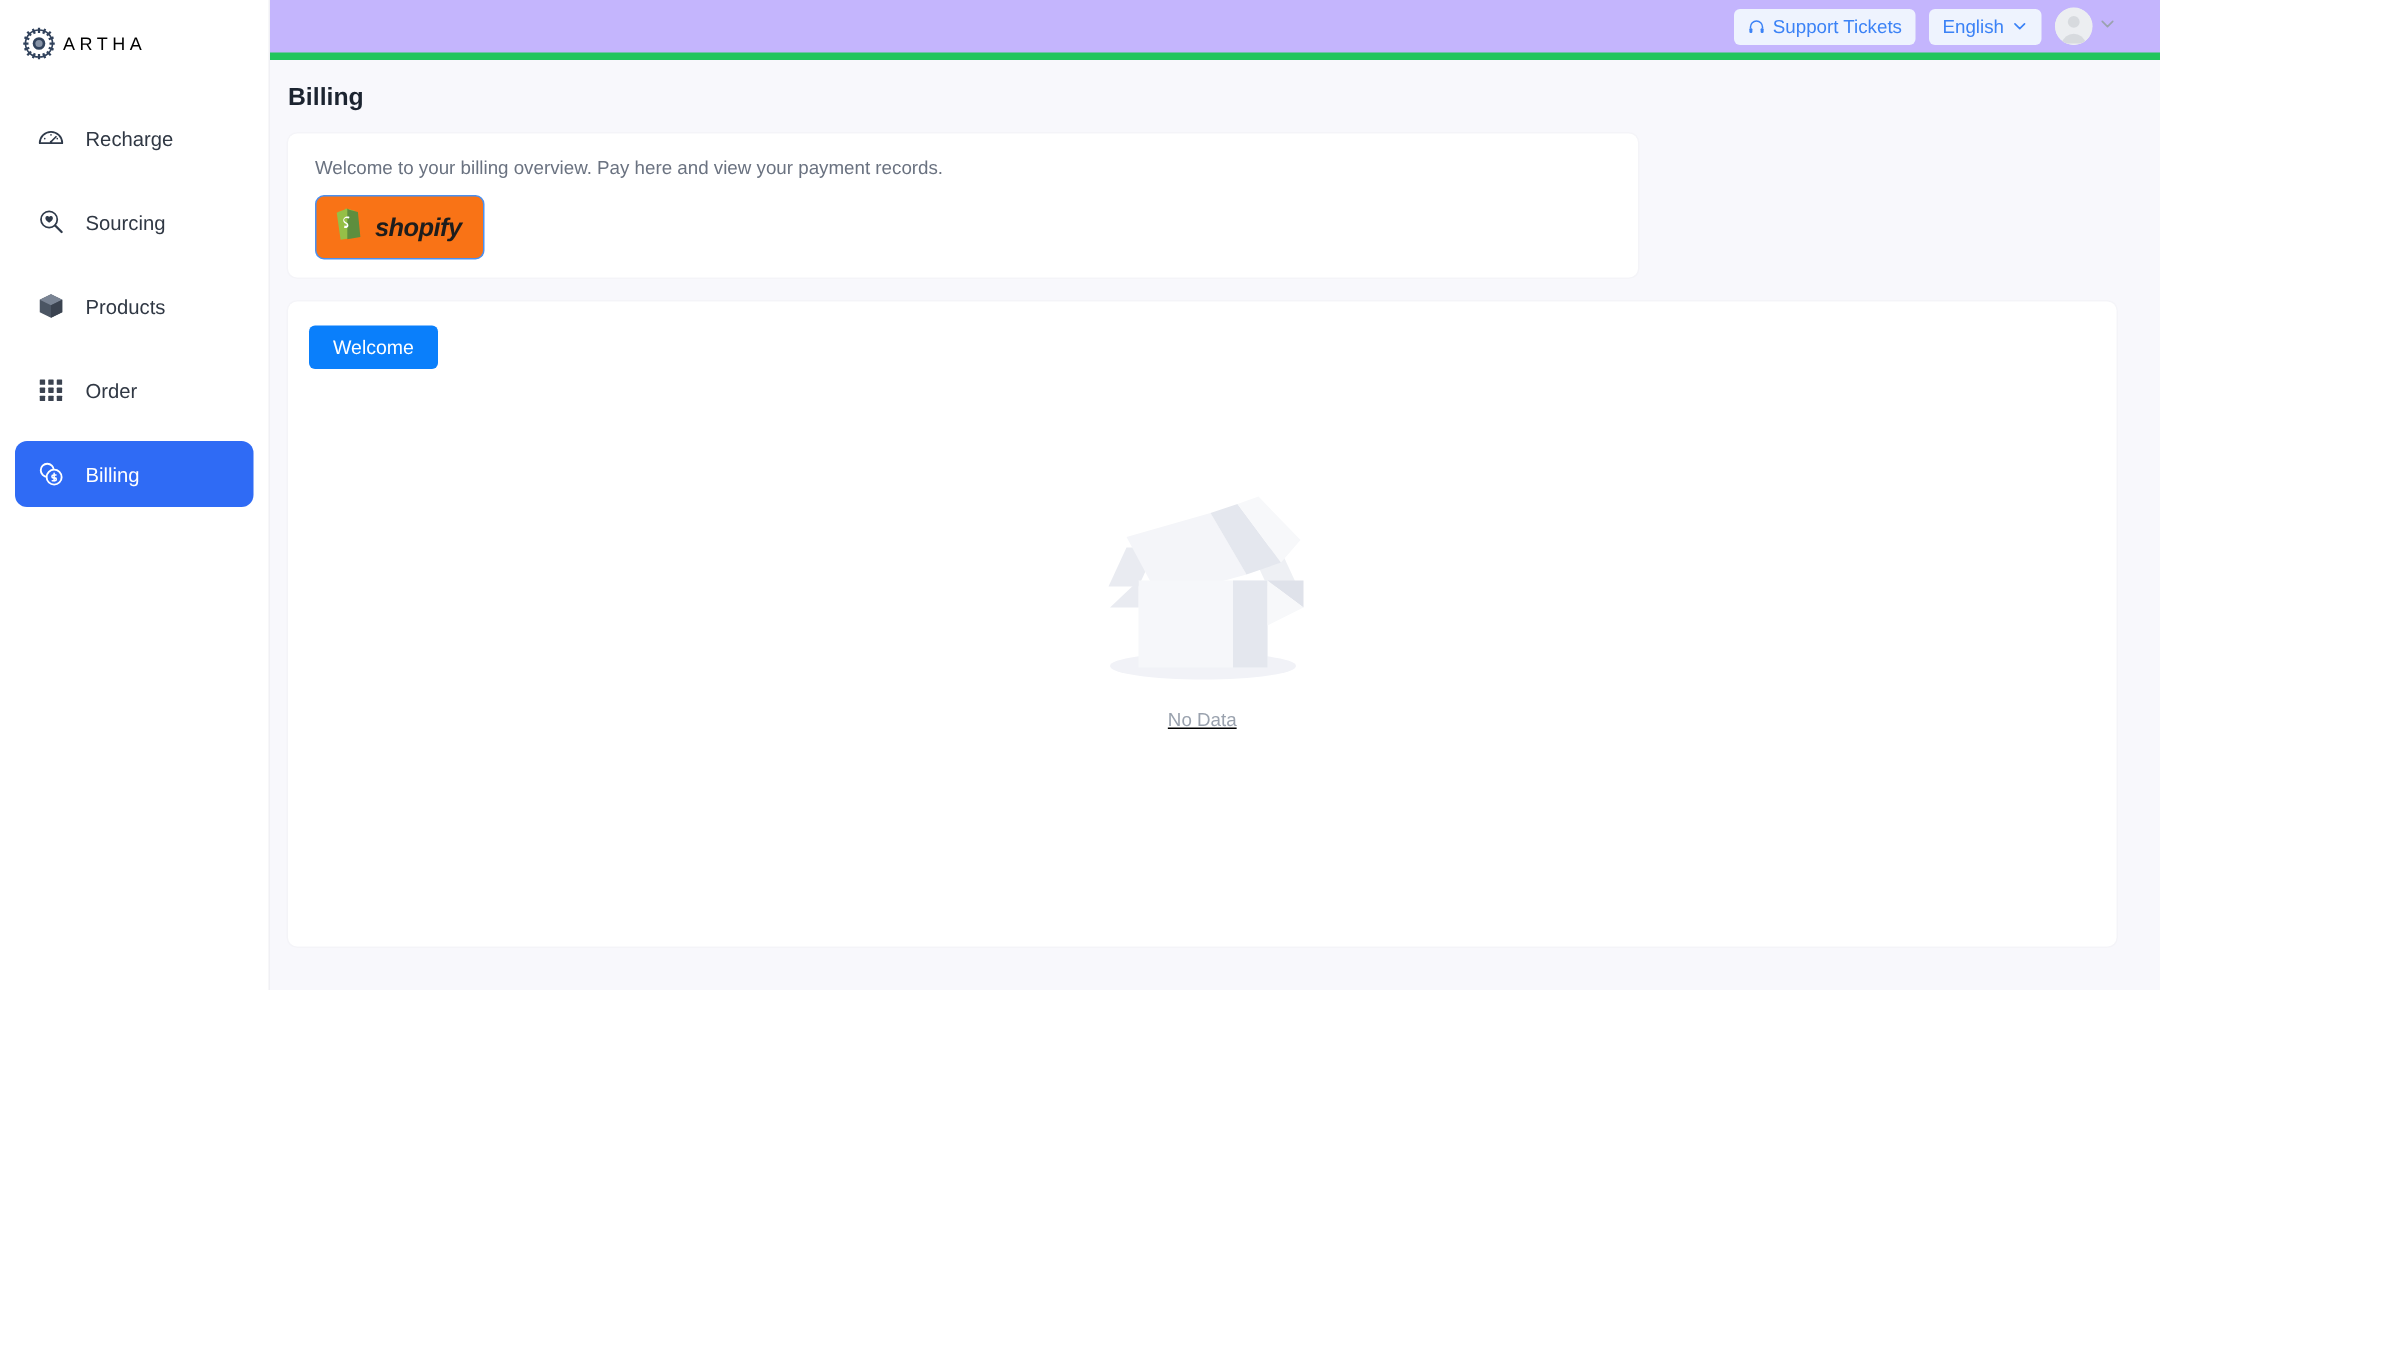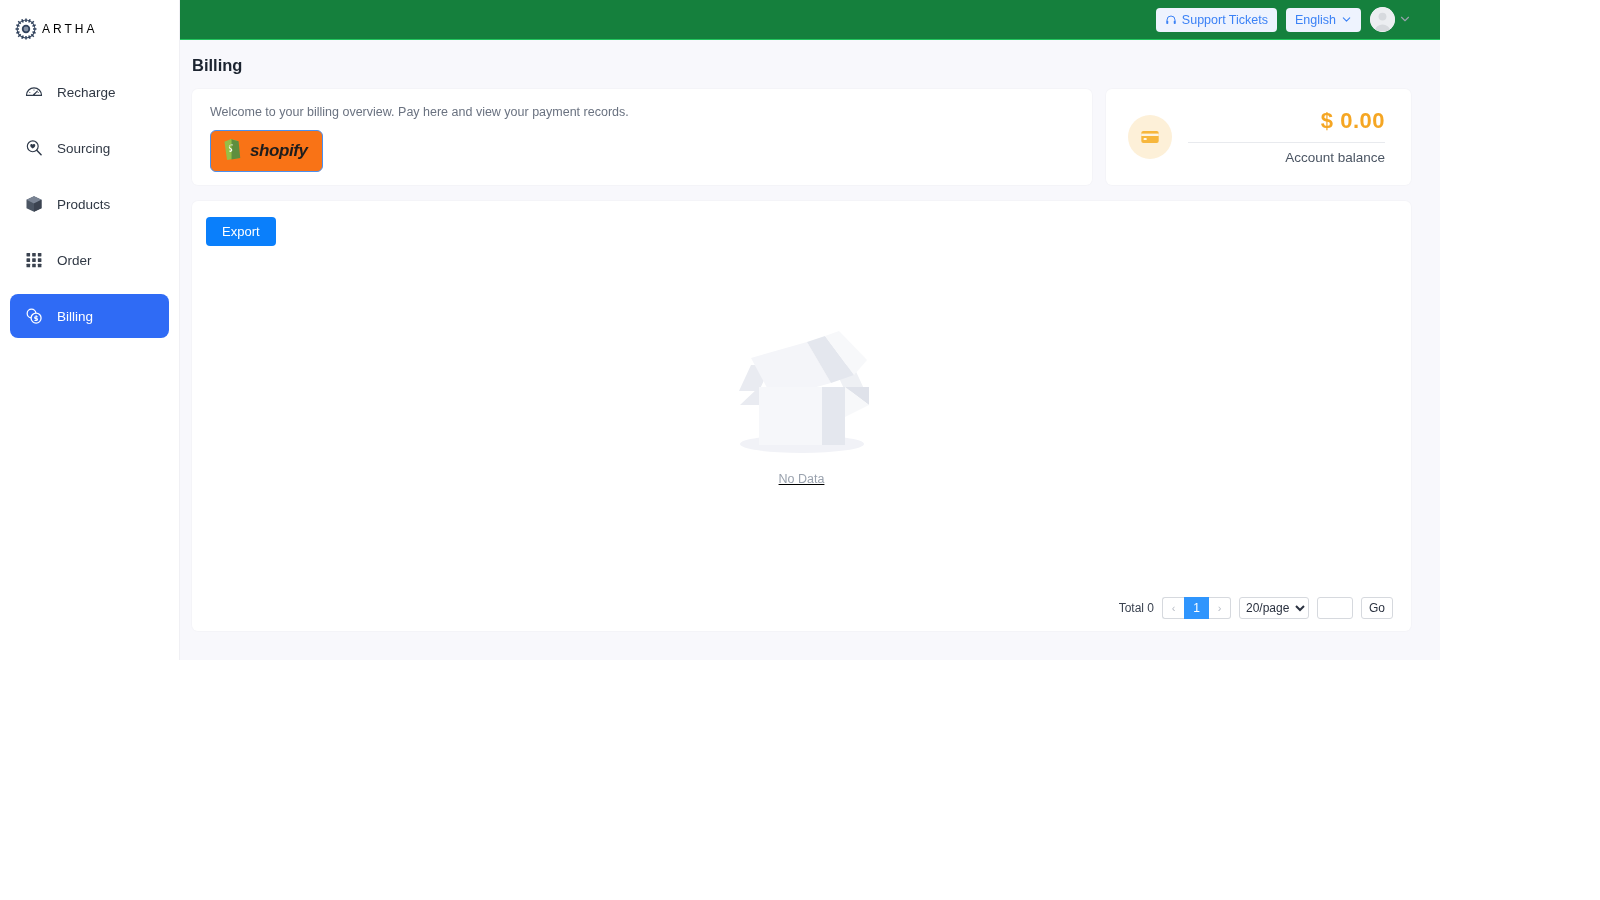--- a/index.html
+++ b/index.html
@@ -57,22 +57,22 @@
     background: #2f6bf5;
     color: #ffffff;
   }
   .nav-sp { height: 4px; }
 
   
   .header {
     position: absolute;
     left: 180px; top: 0;
     width: 1260px; height: 40px;
-    background: #15803d;
-    border-bottom: 1px solid #22c55e;
+    background: #c4b5fd;
+    border-bottom: 5px solid #22c55e;
     display: flex;
     align-items: center;
     justify-content: flex-end;
     padding-right: 29px;
     gap: 9px;
   }
   .hbtn {
     display: flex; align-items: center; gap: 5px;
     background: #eef3fe;
     color: #3b82f6;
@@ -434,40 +434,26 @@
             <svg viewBox="0 0 24 26" width="22" height="24">
               <path d="M5.6 4.3 9.3 3l1.2-.9 6.4 1.6 2.3 19.1-12.6 2.1L3.8 5.2z" fill="#95bf47"></path>
               <path d="M11.5 2.1 12.8 3l6.4 1.6 1.8 18.2-9.5 1.6z" fill="#5e8e3e"></path>
               <path d="M12.6 9.3c-.7-.35-1.6-.5-2.3-.3-1.4.4-1.5 2-.3 2.7 1.1.65 2.2 1.05 2.3 2.5.1 1.5-1.5 2.5-3.2 1.9l.35-1.7c.6.35 1.5.5 1.7-.1.2-.7-.9-1-1.7-1.6-1-.75-1.3-2.6-.15-3.8 1.1-1.15 2.8-1.1 3.8-.6z" fill="#ffffff"></path>
             </svg>
           </span>
           <span class="shopify-word">shopify</span>
         </div>
       </section>
 
-      <section class="card balance-card">
-        <span class="bal-icon">
-          <svg viewBox="0 0 24 24" width="22" height="22">
-            <rect x="2.5" y="5.5" width="19" height="13" rx="2.2" fill="#f7b73d"></rect>
-            <rect x="2.5" y="8.3" width="19" height="2.6" fill="#ffffff" opacity="0.85"></rect>
-            <rect x="5" y="13.2" width="3.4" height="2.2" rx="0.7" fill="#ffffff" opacity="0.9"></rect>
-          </svg>
-        </span>
-        <div class="bal-right">
-          <div class="bal-amount">$ 0.00</div>
-          <div class="bal-div"></div>
-          <div class="bal-label">Account balance</div>
-        </div>
-      </section>
 
     </div>
 
     <section class="card table-card">
       <div class="tabs-row">
-        <button class="export-btn">Export</button>
+        <button class="export-btn">Welcome</button>
       </div>
 
       <div class="empty">
         <span>
           <svg viewBox="0 0 190 175" width="190" height="175">
             <ellipse cx="95" cy="157" rx="62" ry="9" fill="#f1f2f7"></ellipse>
             <path d="M52 104 L32 104 L44 78 L64 78 Z" fill="#e9ebf1"></path>
             <path d="M138 104 L158 104 L146 78 L126 78 Z" fill="#eef0f4"></path>
             <path d="M44 71 L100 55 L124 96 L66 112 Z" fill="#f4f5f9"></path>
             <path d="M100 55 L124 96 L147 88 L118 49 Z" fill="#e4e7ee"></path>
@@ -475,29 +461,16 @@
             <rect x="52" y="100" width="86" height="58" fill="#f6f7fa"></rect>
             <rect x="115" y="100" width="23" height="58" fill="#e4e7ee"></rect>
             <path d="M138 100 L162 118 L162 100 Z" fill="#dfe2ea"></path>
             <path d="M138 100 L162 118 L138 130 Z" fill="#f7f8fa"></path>
             <path d="M52 100 L33 118 L52 118 Z" fill="#e9ebf1"></path>
           </svg>
         </span>
         <div class="empty-label">No Data</div>
       </div>
 
-      <div class="pager">
-        <span>Total 0</span>
-        <span class="pg-group">
-          <span class="pg-btn prev">‹</span>
-          <span class="pg-num">1</span>
-          <span class="pg-btn next">›</span>
-        </span>
-        <select class="pg-select">
-          <option>20/page</option>
-        </select>
-        <input class="pg-input" type="text" value="" style="">
-        <button class="pg-go">Go</button>
-      </div>
     </section>
   </main>
 
 </div>
 
 </body></html>

